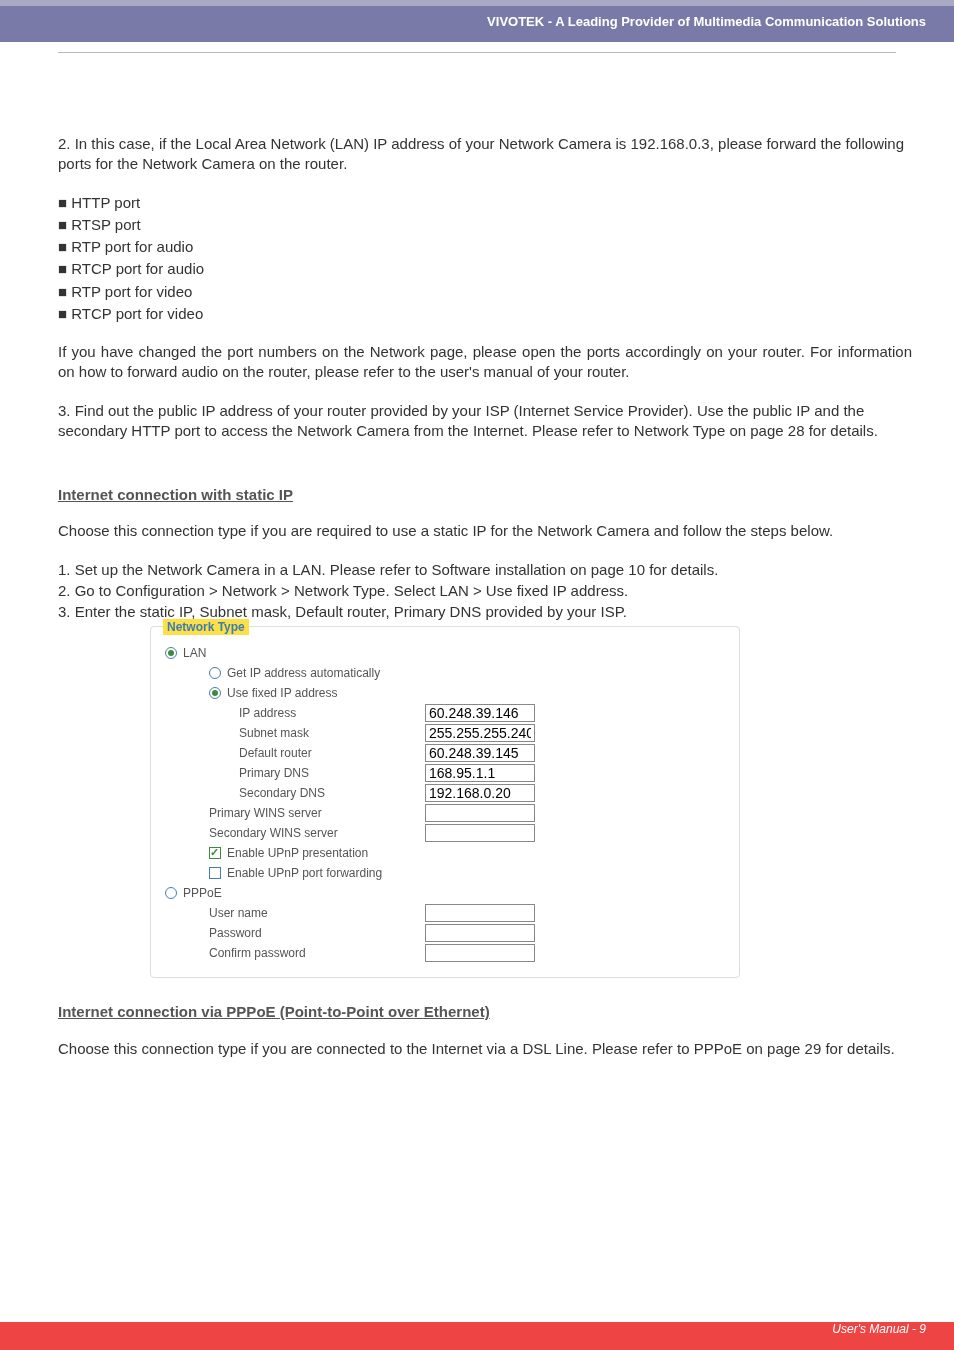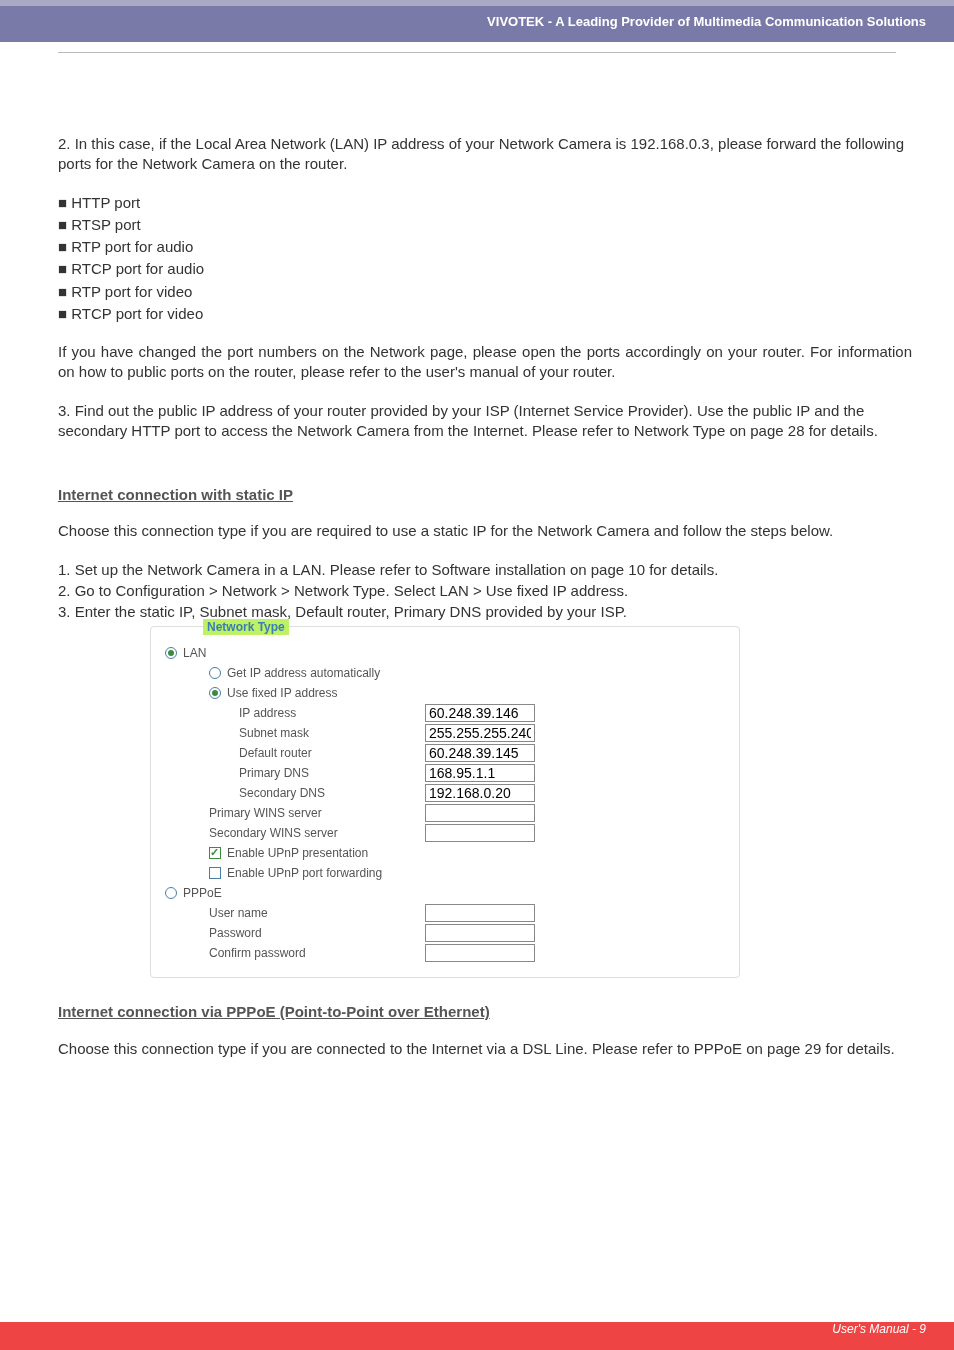--- a/index.html
+++ b/index.html
@@ -65,26 +65,25 @@
     padding: 10px 14px 14px 14px;
     font-size: 12px;
     color: #555;
     font-family: Verdana, Arial, sans-serif;
   }
   .panel-legend {
     color: #3a7eb3;
     font-weight: bold;
     font-size: 12px;
     padding: 0 4px;
-    background: #bef264;
+    background: #fde047;
     position: relative;
     top: -18px;
     left: -2px;
     display: inline-block;
-    margin-left: 40px;
   }
   .panel-inner { margin-top: -10px; }
   .row { display: flex; align-items: center; min-height: 20px; }
   .row .lbl { flex: 0 0 260px; }
   .row .lbl.pad2 { padding-left: 44px; }
   .row .lbl.pad3 { padding-left: 74px; }
   .row input[type="text"] {
     width: 110px;
     height: 18px;
     font-size: 14px;
@@ -152,21 +151,21 @@
 
   <div class="bullets">
     <div>■ HTTP port</div>
     <div>■ RTSP port</div>
     <div>■ RTP port for audio</div>
     <div>■ RTCP port for audio</div>
     <div>■ RTP port for video</div>
     <div>■ RTCP port for video</div>
   </div>
 
-  <div class="para just">If you have changed the port numbers on the Network page, please open the ports accordingly on your router. For information on how to public ports on the router, please refer to the user's manual of your router.</div>
+  <div class="para just">If you have changed the port numbers on the Network page, please open the ports accordingly on your router. For information on how to forward audio on the router, please refer to the user's manual of your router.</div>
 
   <div class="para" style="margin-bottom:44px">3. Find out the public IP address of your router provided by your ISP (Internet Service Provider). Use the public IP and the secondary HTTP port to access the Network Camera from the Internet. Please refer to Network Type on page 28 for details.</div>
 
   <div class="section-head">Internet connection with static IP</div>
 
   <div class="para just">Choose this connection type if you are required to use a static IP for the Network Camera and follow the steps below.</div>
 
   <div class="indent-list">
     <div class="item">1. Set up the Network Camera in a LAN. Please refer to Software installation on page 10 for details.</div>
     <div class="item">2. Go to Configuration &gt; Network &gt; Network Type. Select LAN &gt; Use fixed IP address.</div>

